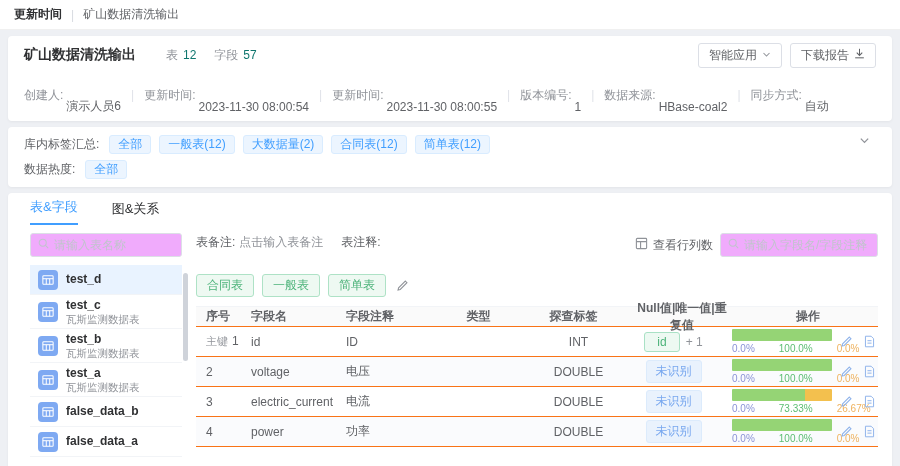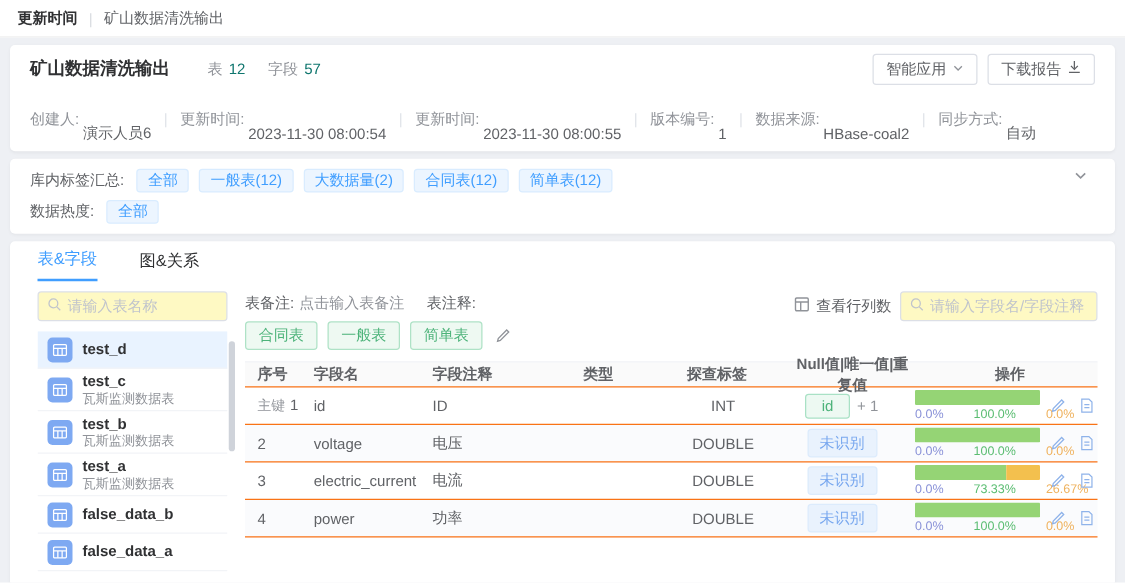--- a/index.html
+++ b/index.html
@@ -38,39 +38,39 @@
   .collapse-chevron { position:absolute; right:22px; top:8px; cursor:pointer; }
 
   
   .main-card { height:306px; overflow:hidden; }
   .tabs { display:flex; padding:0 22px; height:32px; align-items:flex-end; gap:34px; }
   .tab { padding-bottom:7px; font-size:13px; color:#303133; cursor:pointer; }
   .tab.active { color:#409eff; border-bottom:2px solid #409eff; }
   .content { display:flex; padding:8px 14px 0 22px; }
 
   .left-col { width:152px; flex:none; }
-  .search-box { display:flex; align-items:center; border:1px solid #dcdfe6; border-radius:3px; height:24px; padding:0 7px; gap:5px; background:#fef9c3; }
+  .search-box { display:flex; align-items:center; border:1px solid #dcdfe6; border-radius:3px; height:24px; padding:0 7px; gap:5px; background:#f0abfc; }
   .search-box input { border:none; outline:none; width:100%; font-size:12px; color:#606266; background:transparent; }
   input::placeholder { color:#c0c4cc; }
   .tlist { margin-top:8px; height:196px; overflow:hidden; }
   .tlist-item { display:flex; align-items:center; gap:8px; padding:0 4px 0 8px; border-bottom:1px solid #f2f4f7; cursor:pointer; height:30px; }
   .tlist-item.with-desc { height:34px; }
   .tlist-item.selected { background:#e9f3ff; }
   .t-icon { width:20px; height:20px; border-radius:4px; background:#7ea9f2; flex:none; display:flex; align-items:center; justify-content:center; }
   .t-name { font-weight:bold; color:#303133; line-height:13px; }
   .t-desc { color:#909399; font-size:10.5px; line-height:12px; margin-top:1px; }
   .list-scrollbar { width:5px; margin:40px 2px 0 1px; position:relative; flex:none; }
   .list-scrollbar .thumb { position:absolute; top:0; height:88px; width:5px; border-radius:3px; background:#cfd3da; cursor:pointer; }
 
   .right-col { flex:1; margin-left:6px; display:flex; flex-direction:column; }
   .detail-header { display:flex; justify-content:space-between; align-items:flex-start; }
   .dh-left .line1 { display:flex; align-items:center; height:18px; }
   .dh-lbl { color:#606266; margin-right:4px; }
   .dh-placeholder { color:#909399; margin-right:18px; cursor:pointer; }
-  .line2 { margin-top:6px; display:flex; align-items:center;text-align:right; }
+  .line2 { margin-top:23px; display:flex; align-items:center;text-align:right; }
   .tag-green { background:#eef9f2; border:1px solid #aee2c6; color:#4db37a; border-radius:3px; padding:2px 10px; margin-right:8px; }
   .edit-pencil { cursor:pointer; display:inline-flex; margin-left:2px; }
   .dh-right { display:flex; align-items:center; gap:7px; }
   .rowcol-link { display:flex; align-items:center; gap:5px; color:#606266; cursor:pointer; }
   .field-search { width:158px; }
 
   .field-table { margin-top:9px; }
   .ft-row { display:flex; align-items:center; height:30px; border-bottom:1px solid #f97316; }
   .ft-row.header { height:21px; background:#fafafa; color:#606266; font-weight:bold; border-top:1px solid #f2f4f7; }
   .ft-row.even { background:#fafbfd; }

